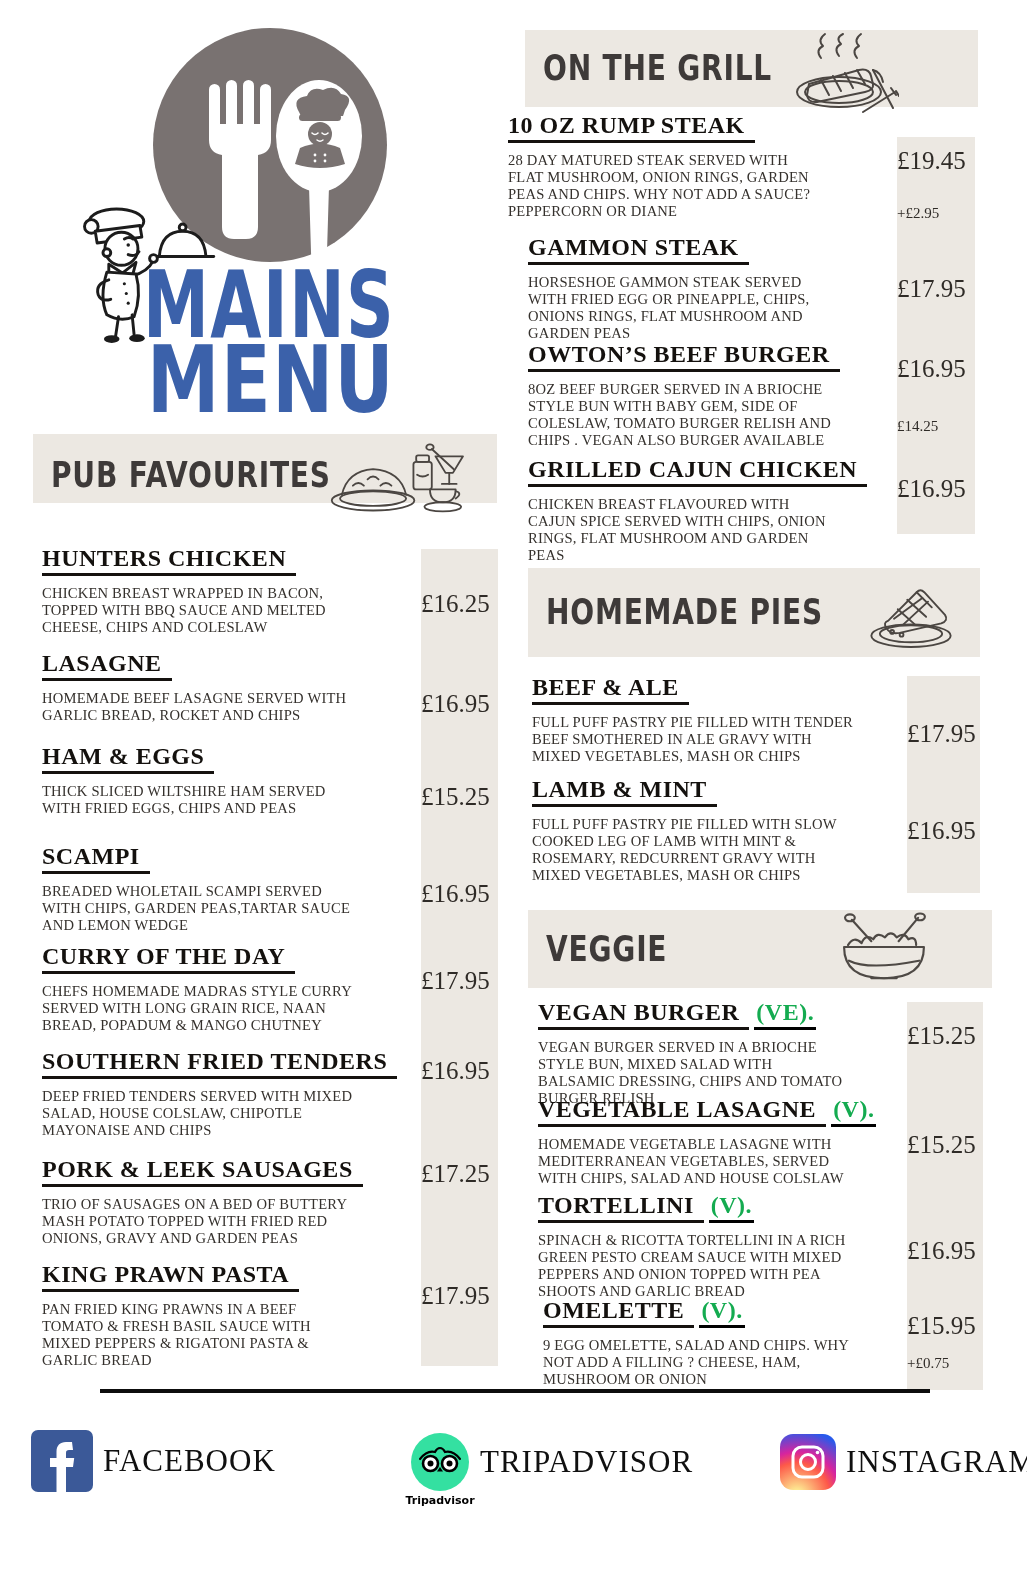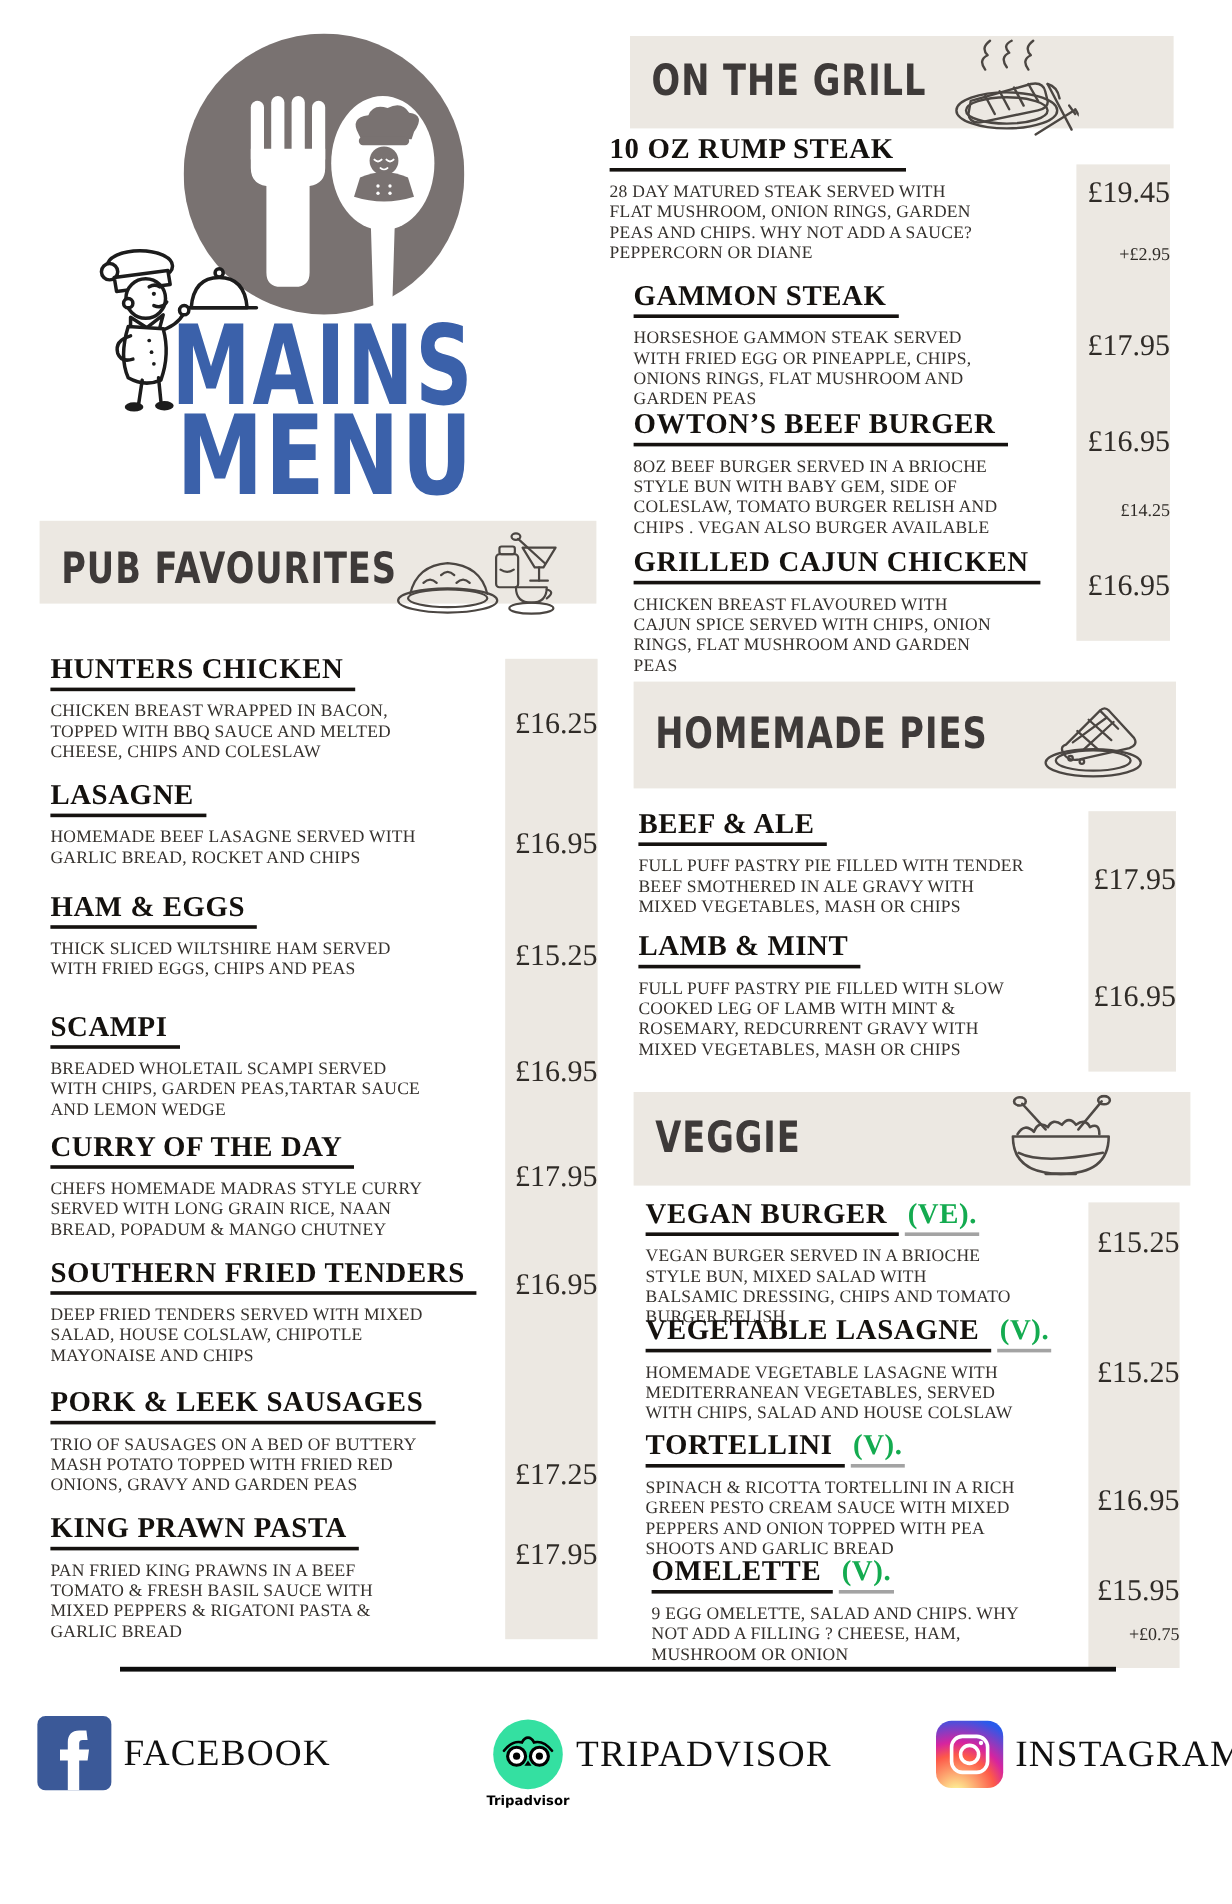--- a/index.html
+++ b/index.html
@@ -9,24 +9,24 @@
   .stamp{position:absolute;left:18px;font-family:"DejaVu Sans",sans-serif;font-weight:800;
          font-size:36px;line-height:1;color:#3e3a39;letter-spacing:1px;white-space:nowrap;
          transform:scaleX(.78);transform-origin:left center;}
   .band-icon{position:absolute;}
   .logo-title{position:absolute;font-family:"DejaVu Sans",sans-serif;font-weight:800;
               font-size:92px;line-height:1;color:#3b61aa;letter-spacing:2px;white-space:nowrap;
               transform-origin:left top;}
   .item{position:absolute;}
   .item-name{font-size:24px;font-weight:bold;color:#14110e;letter-spacing:.5px;white-space:nowrap;line-height:1.05;}
   .nm{display:inline-block;border-bottom:3px solid #15120f;padding:0 10px 2px 0;}
-  .badge{display:inline-block;color:#14ab50;border-bottom:3px solid #a3a3a3;padding:0 2px 2px 2px;margin-left:5px;}
+  .badge{display:inline-block;color:#14ab50;border-bottom:3px solid #000000;padding:0 2px 2px 2px;margin-left:5px;}
   .item-desc{margin-top:9px;font-size:14.6px;line-height:16.8px;letter-spacing:.2px;color:#35312d;}
   .pricebox{position:absolute;background:#ece8e2;}
-  .price{position:absolute;font-size:25px;line-height:1.1;color:#2f2b27;text-align:right;}
+  .price{position:absolute;font-size:25px;line-height:1.1;color:#2f2b27;text-align:left;}
   .price.small{font-size:15px;font-family:Liberation Serif, serif;}
   .divider{position:absolute;background:#0d0d0d;}
   .social{position:absolute;display:flex;align-items:center;gap:10px;}
   .social-label{font-size:31px;letter-spacing:1px;color:#101010;white-space:nowrap;}
   .trip-wrap{position:relative;width:60px;height:60px;}
   .trip-caption{position:absolute;top:62px;left:50%;transform:translateX(-50%);
                 font-family:"DejaVu Sans",sans-serif;font-weight:700;font-size:11px;color:#000;}
   .ig-icon{width:56px;height:56px;border-radius:13px;
            background:radial-gradient(circle at 30% 110%, #fdf497 0%, #fdf497 5%, #fd5949 45%, #d6249f 60%, #285aeb 90%);
            display:flex;align-items:center;justify-content:center;}
@@ -192,21 +192,21 @@
     <div class="item-name"><span class="nm">KING PRAWN PASTA</span></div>
     <div class="item-desc">PAN FRIED KING PRAWNS IN A BEEF TOMATO &amp; FRESH BASIL SAUCE WITH MIXED PEPPERS &amp; RIGATONI PASTA &amp; GARLIC BREAD</div>
   </div>
 
   <div class="price" style="left:421px;top:590px;width:77px">£16.25</div>
   <div class="price" style="left:421px;top:690px;width:77px">£16.95</div>
   <div class="price" style="left:421px;top:783px;width:77px">£15.25</div>
   <div class="price" style="left:421px;top:880px;width:77px">£16.95</div>
   <div class="price" style="left:421px;top:967px;width:77px">£17.95</div>
   <div class="price" style="left:421px;top:1057px;width:77px">£16.95</div>
-  <div class="price" style="left:421px;top:1216px;width:77px">£17.25</div>
+  <div class="price" style="left:421px;top:1160px;width:77px">£17.25</div>
   <div class="price" style="left:421px;top:1282px;width:77px">£17.95</div>
 
   <div class="item" style="left:508px;top:113px;width:312px">
     <div class="item-name"><span class="nm">10 OZ RUMP STEAK</span></div>
     <div class="item-desc">28 DAY MATURED STEAK SERVED WITH FLAT MUSHROOM, ONION RINGS, GARDEN PEAS AND CHIPS. WHY NOT ADD A SAUCE? PEPPERCORN OR DIANE</div>
   </div>
   <div class="item" style="left:528px;top:235px;width:312px">
     <div class="item-name"><span class="nm">GAMMON STEAK</span></div>
     <div class="item-desc">HORSESHOE GAMMON STEAK SERVED WITH FRIED EGG OR PINEAPPLE, CHIPS, ONIONS RINGS, FLAT MUSHROOM AND GARDEN PEAS</div>
   </div>

